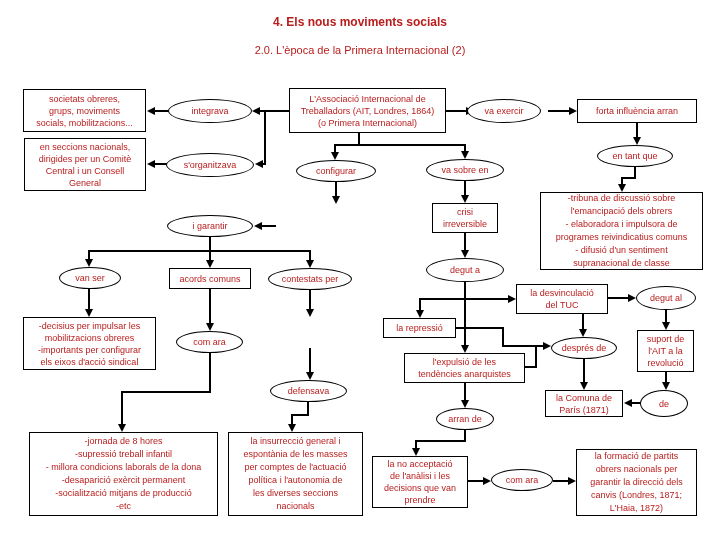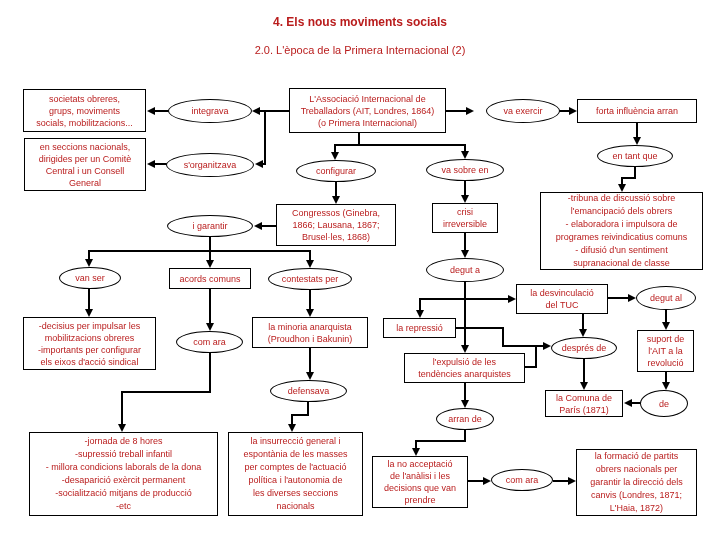--- a/index.html
+++ b/index.html
@@ -134,25 +134,20 @@
 General</span>
     </div>
   <div class="node box" style="left:289px;top:88px;width:157px;height:45px">
       <span class="t">L'Associació Internacional de
 Treballadors (AIT, Londres, 1864)
 (o Primera Internacional)</span>
     </div>
   <div class="node box" style="left:577px;top:99px;width:120px;height:24px">
       <span class="t">forta influència arran</span>
     </div>
-  <div class="node box" style="left:276px;top:204px;width:120px;height:42px">
-      <span class="t">Congressos (Ginebra,
-1866; Lausana, 1867;
-Brusel·les, 1868)</span>
-    </div>
   <div class="node box" style="left:540px;top:192px;width:163px;height:78px;line-height:13px">
       <span class="t">-tribuna de discussió sobre
 l'emancipació dels obrers
 - elaboradora i impulsora de
 programes reivindicatius comuns
 - difusió d'un sentiment
 supranacional de classe</span>
     </div>
   <div class="node box" style="left:169px;top:268px;width:82px;height:21px">
       <span class="t">acords comuns</span>
@@ -160,24 +155,20 @@
   <div class="node box" style="left:432px;top:203px;width:66px;height:30px">
       <span class="t">crisi
 irreversible</span>
     </div>
   <div class="node box" style="left:23px;top:317px;width:133px;height:53px">
       <span class="t">-decisius per impulsar les
 mobilitzacions obreres
 -importants per configurar
 els eixos d'acció sindical</span>
     </div>
-  <div class="node box" style="left:252px;top:317px;width:116px;height:31px">
-      <span class="t">la minoria anarquista
-(Proudhon i Bakunin)</span>
-    </div>
   <div class="node box" style="left:383px;top:318px;width:73px;height:20px">
       <span class="t">la repressió</span>
     </div>
   <div class="node box" style="left:516px;top:284px;width:92px;height:30px">
       <span class="t">la desvinculació
 del TUC</span>
     </div>
   <div class="node box" style="left:637px;top:330px;width:57px;height:42px">
       <span class="t">suport de
 l'AIT a la
@@ -220,21 +211,21 @@
 canvis (Londres, 1871;
 L'Haia, 1872)</span>
     </div>
 
   <div class="node ell" style="left:168px;top:99px;width:84px;height:24px">
       <span class="t">integrava</span>
     </div>
   <div class="node ell" style="left:166px;top:153px;width:88px;height:24px">
       <span class="t">s'organitzava</span>
     </div>
-  <div class="node ell" style="left:486px;top:99px;width:74px;height:24px">
+  <div class="node ell" style="left:467px;top:99px;width:74px;height:24px">
       <span class="t">va exercir</span>
     </div>
   <div class="node ell" style="left:597px;top:145px;width:76px;height:22px">
       <span class="t">en tant que</span>
     </div>
   <div class="node ell" style="left:296px;top:160px;width:80px;height:22px">
       <span class="t">configurar</span>
     </div>
   <div class="node ell" style="left:426px;top:159px;width:78px;height:22px">
       <span class="t">va sobre en</span>

